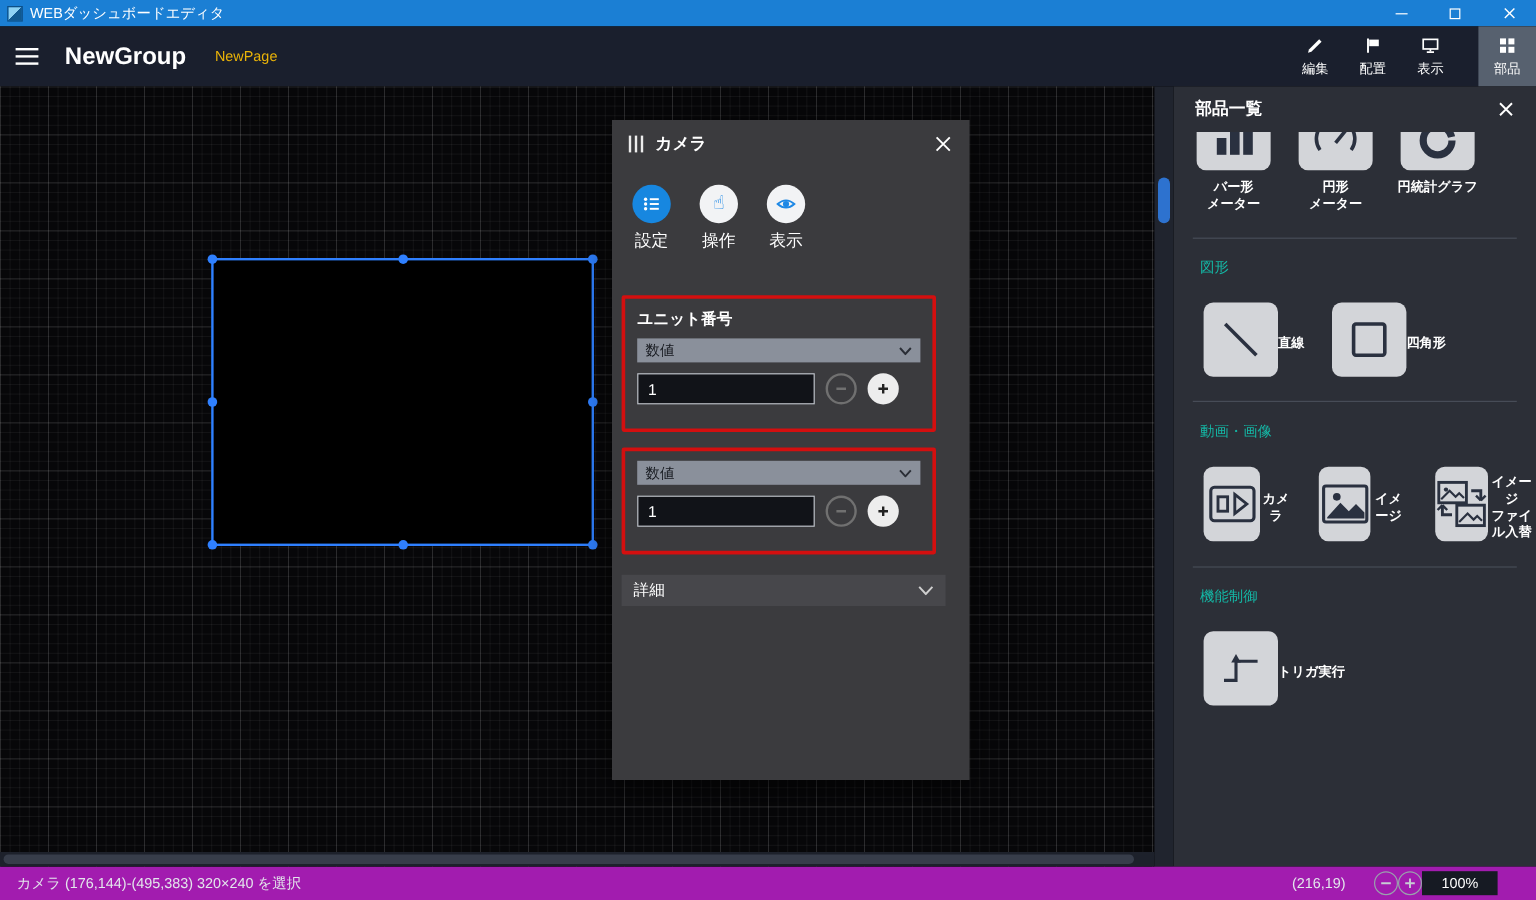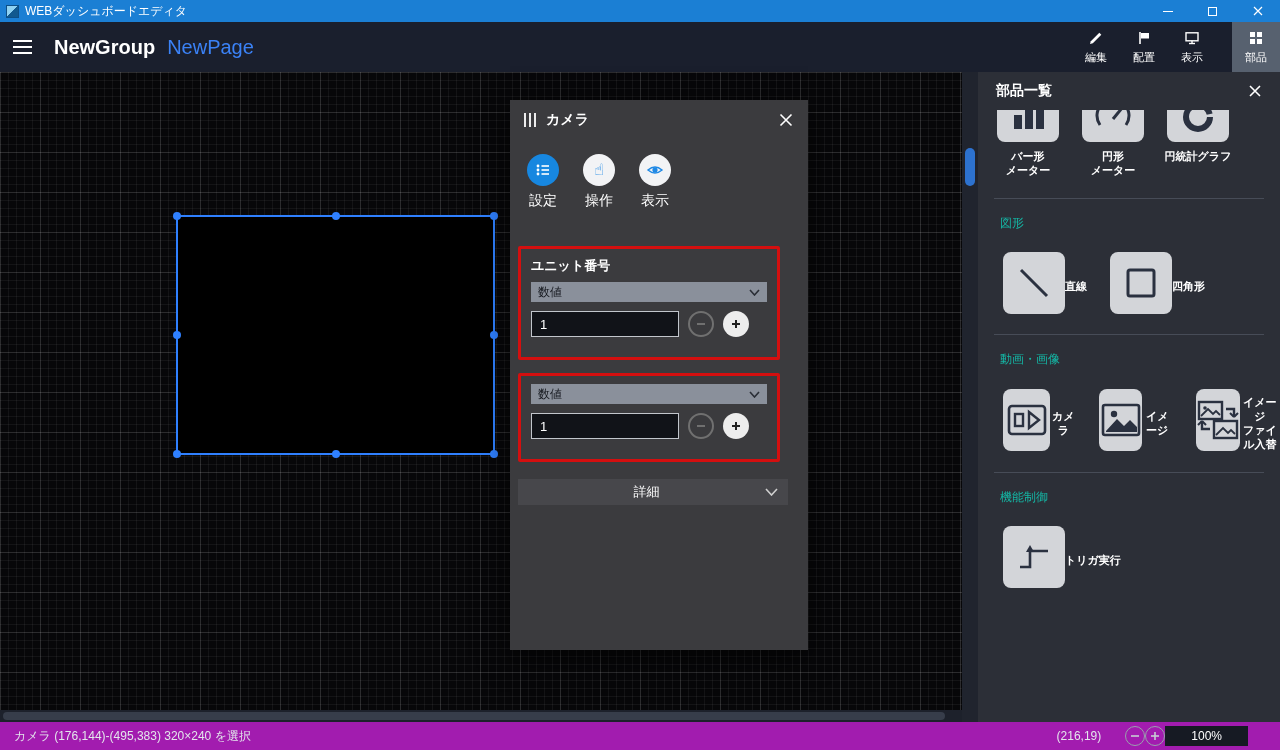--- a/index.html
+++ b/index.html
@@ -15,21 +15,21 @@
   .win-controls { margin-left:auto; display:flex; height:100%; }
   .win-btn { width:45px; height:22px; display:flex; align-items:center; justify-content:center; cursor:pointer; }
   .glyph-min { width:10px; height:1px; background:#fff; display:block; }
   .glyph-max { width:9px; height:9px; border:1px solid #fff; display:block; }
 
   
   .header { flex:0 0 50px; background:#1a1f2d; display:flex; align-items:center; color:#fff; }
   .hamburger { padding:0 14px 0 13px; display:flex; flex-direction:column; gap:4px; cursor:pointer; }
   .hamburger i { width:19px; height:2px; background:#fff; display:block; }
   .group-name { font-size:20px; font-weight:bold; margin-left:8px; }
-  .page-name  { font-size:20px; color:#3b82f6; margin-left:12px; }
+  .page-name  { font-size:12px; color:#eab308; margin-left:24px; }
   .header-tools { margin-left:auto; display:flex; height:100%; }
   .tool-btn { width:48px; height:100%; display:flex; flex-direction:column; align-items:center;
               justify-content:center; gap:4px; font-size:11px; cursor:pointer; }
   .tool-btn.selected { background:#57616f; }
   .tool-btn.gapped { margin-left:16px; }
 
   
   .workspace { flex:1; min-height:0; display:flex; position:relative; }
 
   .canvas { width:962px; position:relative; background-color:#070709;
@@ -79,21 +79,21 @@
   .stepper-row { display:flex; align-items:center; gap:9px; margin-top:9px; }
   .num-input { width:148px; height:26px; background:#111318; border:1px solid #c2c6cc; color:#fff;
                font-size:13px; padding:0 8px; font-family:inherit; }
   .step-btn { width:26px; height:26px; border-radius:50%; display:flex; align-items:center;
               justify-content:center; cursor:pointer; }
   .step-btn.minus { background:transparent; border:2px solid #707070; }
   .step-btn.plus  { background:#ededed; border:none; }
 
   .details-bar { margin:17px 20px 0 8px; height:26px; background:#47474b; display:flex;
                  align-items:center; padding:0 10px; font-size:13px; cursor:pointer; }
-  .details-bar > span { flex:1;text-align:center; }
+  .details-bar > span { flex:1; }
 
   
   .panel { width:302px; background:#2c2f37; color:#fff; overflow:hidden; }
   .panel-header { height:38px; display:flex; align-items:center; padding:0 18px;font-family:Liberation Serif, serif; }
   .panel-title { font-size:14px; font-weight:bold; }
   .panel-close { margin-left:auto; cursor:pointer; }
 
   .partial-row { display:flex; gap:13px; padding-left:14px; }
   .p-col { width:72px; display:flex; flex-direction:column; align-items:center; }
   .tile-cut { height:32px; overflow:hidden; }
@@ -110,21 +110,21 @@
 
   
   .statusbar { flex:0 0 28px; background:#a21caf; display:flex; align-items:center;
                color:#e3e6ec; font-size:12px; }
   .status-text { margin-left:14px; }
   .status-right { margin-left:auto; display:flex; align-items:center; margin-right:32px; }
   .coords { margin-right:24px; }
   .zoom-btn { width:20px; height:20px; border-radius:50%; border:1px solid #9aa1ad;
               background:transparent; display:flex; align-items:center; justify-content:center;
               padding:0; cursor:pointer; }
-  .zoom-box { background:#161a23; padding:3px 26px; color:#fff; font-size:12px; cursor:pointer; }
+  .zoom-box { background:#161a23; padding:3px 16px; color:#fff; font-size:12px; cursor:pointer; }
 </style>
 </head>
 <body>
 
 <div class="app">
 
   <div class="titlebar">
     <span class="app-icon"></span>
     <span>WEBダッシュボードエディタ</span>
     <div class="win-controls">

